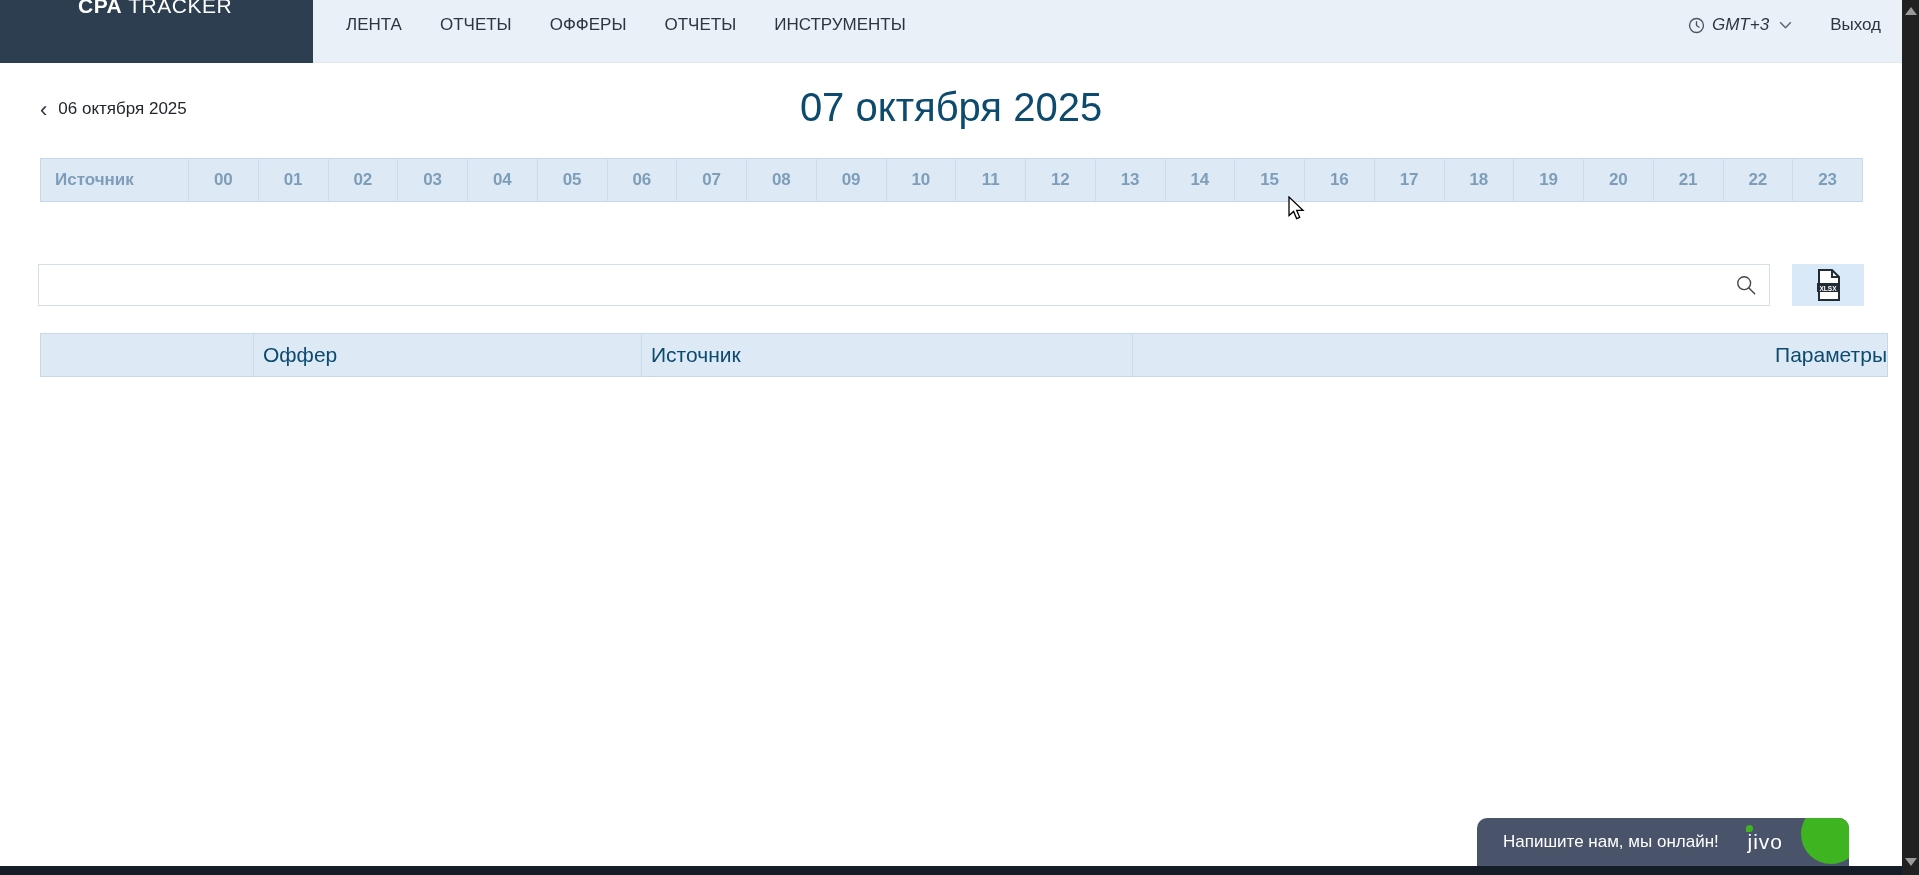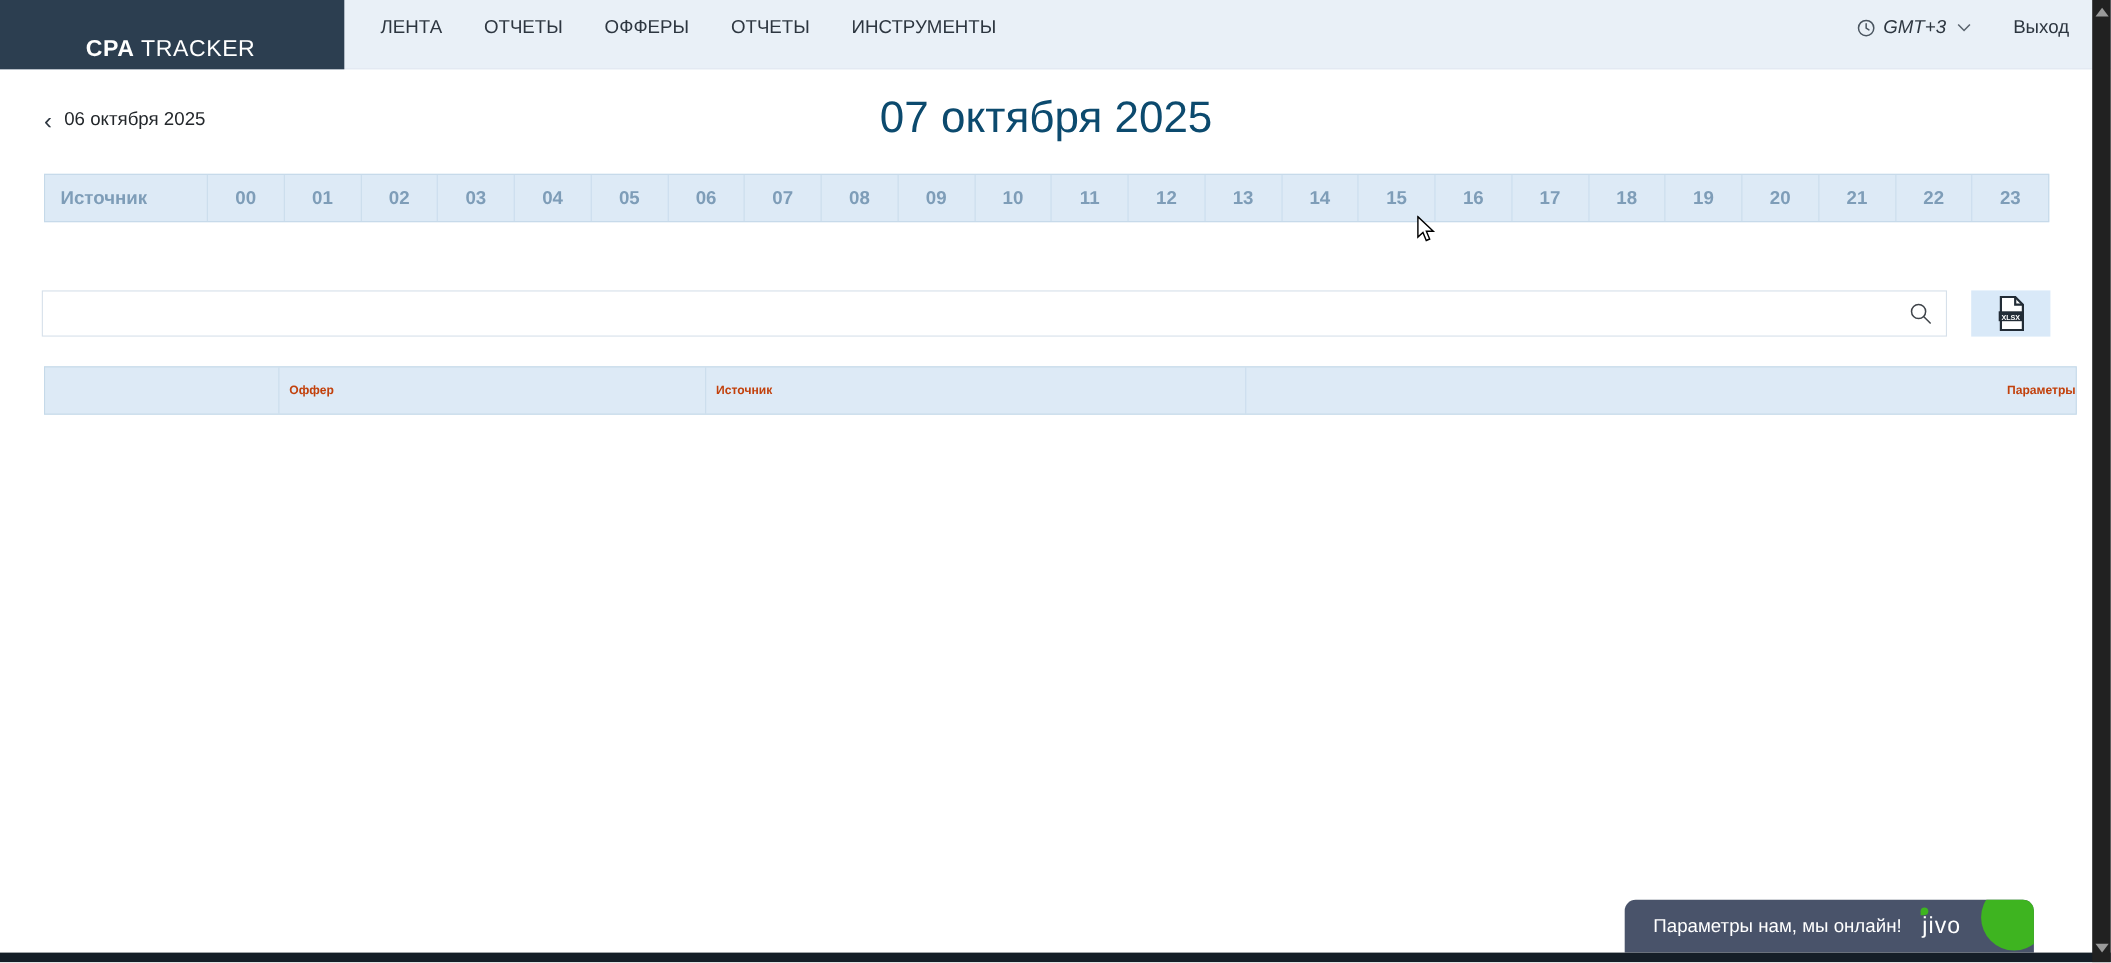--- a/index.html
+++ b/index.html
@@ -2,21 +2,21 @@
 <html><head>
 <meta charset="utf-8">
 <style>
   * { margin:0; padding:0; box-sizing:border-box; }
   html,body { background:#ffffff; }
   body { font-family:"Liberation Sans", sans-serif; }
   .screen { position:relative; width:1919px; height:875px; background:#ffffff; overflow:hidden; }
 
   
   .topbar { position:absolute; left:0; top:0; width:1919px; height:63px; background:#e9f0f7; border-bottom:1px solid #e1e8f0; }
-  .logo-block { position:absolute; left:0; top:0; width:313px; height:63px; background:#2c3e50; display:flex; align-items:flex-end; padding-left:78px; }
+  .logo-block { position:absolute; left:0; top:0; width:313px; height:63px; background:#2c3e50; display:flex; align-items:flex-start; padding-left:78px; }
   .logo { color:#ffffff; font-size:21px; letter-spacing:0.5px; white-space:nowrap; transform:translateY(-6px); }
   .logo b { font-weight:bold; }
   .logo span.rest { font-weight:normal; margin-left:6px; }
   .nav { position:absolute; left:346px; top:0; height:50px; display:flex; align-items:center; gap:38px; }
   .nav-item { font-size:17px; color:#2d3640; cursor:pointer; white-space:nowrap; }
   .tz-area { position:absolute; right:38px; top:0; height:50px; display:flex; align-items:center; }
   .clock-icon { width:17px; height:17px; margin-right:7px; }
   .tz-label { font-size:17px; color:#2d3640;font-style:italic; }
   .chev-down { width:13px; height:8px; margin-left:10px; }
   .logout { font-size:17px; color:#2d3640; margin-left:38px; cursor:pointer; }
@@ -32,21 +32,21 @@
   .hour-cell { flex:1; display:flex; align-items:center; justify-content:center; border-right:1px solid #cadded; cursor:pointer; }
   .hour-cell:last-child { border-right:none; }
 
   
   .search-wrap { position:absolute; left:38px; top:264px; width:1732px; height:42px; background:#ffffff; border:1px solid #d6e0ea; }
   .search-input { position:absolute; left:0; top:0; width:100%; height:100%; border:none; outline:none; padding:0 46px 0 14px; font-size:16px; color:#333; background:transparent; font-family:"Liberation Sans", sans-serif; }
   .search-icon { position:absolute; right:12px; top:50%; transform:translateY(-50%); width:22px; height:22px; cursor:pointer; }
   .export-btn { position:absolute; left:1792px; top:264px; width:72px; height:42px; background:#d9e9f8; display:flex; align-items:center; justify-content:center; cursor:pointer; border:none; }
 
   
-  .cols-row { position:absolute; left:40px; top:333px; width:1848px; height:44px; display:flex; background:#ddeaf6; border:1px solid #c5d9e9; color:#c2410c; font-weight:bold; font-size:11px; }
+  .cols-row { position:absolute; left:40px; top:333px; width:1848px; height:44px; display:flex; background:#ddeaf6; border:1px solid #c5d9e9; color:#0c4a6e; font-weight:normal; font-size:21px; }
   .cols-row .c { display:flex; align-items:center; padding-left:9px; border-right:1px solid #cadded; overflow:hidden; }
   .c0 { flex:0 0 213px; }
   .c1 { flex:0 0 388px; }
   .c2 { flex:0 0 491px; }
   .c3 { flex:0 0 610px; }
   .c4 { flex:1; justify-content:flex-end; border-right:none !important; }
 
   
   .chat-widget { position:absolute; left:1477px; top:818px; width:372px; height:48px; background:#49536a; border-radius:10px 10px 0 0; overflow:hidden; cursor:pointer; }
   .chat-msg { position:absolute; left:26px; top:50%; transform:translateY(-50%); color:#ffffff; font-size:17px; white-space:nowrap; }
@@ -123,21 +123,21 @@
 
   <div class="cols-row">
     <div class="c c0"></div>
     <div class="c c1">Оффер</div>
     <div class="c c2">Источник</div>
     <div class="c c4">Параметры</div>
   </div>
 
   <div class="chat-widget">
     <div class="chat-leaf"></div>
-    <span class="chat-msg">Параметры нам, мы онлайн!</span>
+    <span class="chat-msg">Напишите нам, мы онлайн!</span>
     <span class="chat-brand">jivo</span>
   </div>
 
   <div class="bottom-bar"></div>
 
   <div class="scrollbar">
     <div class="sb-up"></div>
     <div class="sb-down"></div>
   </div>
 

